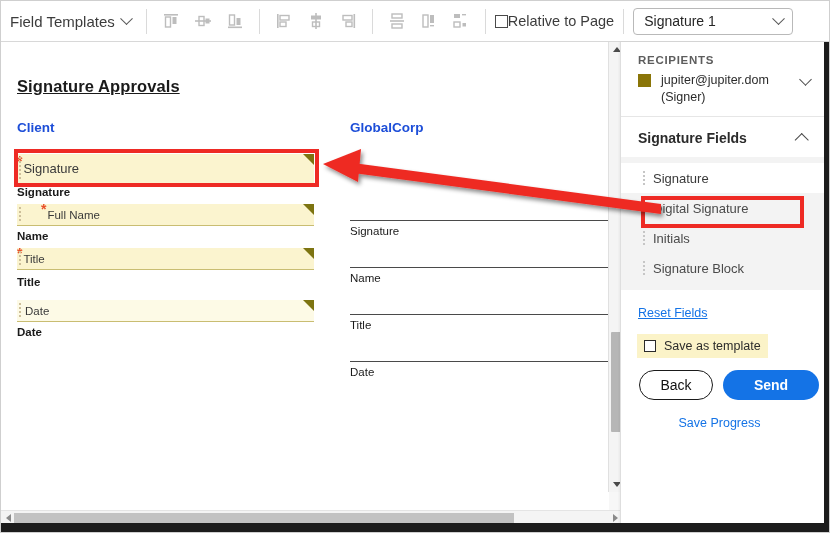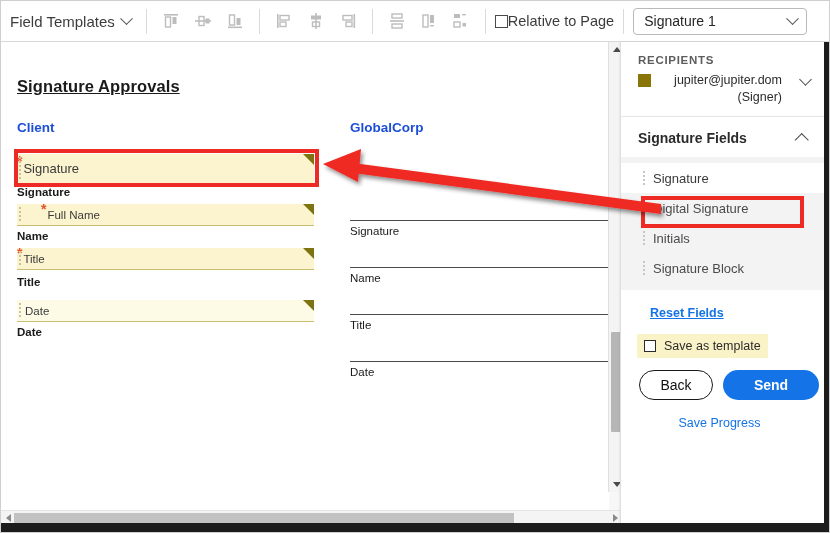--- a/index.html
+++ b/index.html
@@ -51,21 +51,21 @@
   .chk-wrap {
     display: flex; align-items: center; 
     font-size: 14.5px; color: #3c3c3c; cursor: pointer;
     white-space: nowrap;
   }
   .chk-box {
     width: 13px; height: 13px;
     border: 1.7px solid #4a4a4a; background: #fff;
   }
   .tb-select {
-    width: 174px; height: 27px;
+    width: 160px; height: 27px;
     border: 1px solid #b9b9b9; border-radius: 4px;
     background: #fff;
     display: flex; align-items: center; justify-content: space-between;
     padding: 0 9px 0 10px;
     font-size: 14px; color: #262626;
     cursor: pointer;
   }
 
   
   #doc-area {
@@ -200,21 +200,21 @@
   #side-dark-edge {
     position: absolute; right: 0; top: 41px;
     width: 5px; height: 492px;
     background: #1c1c1c;
   }
   .sec-recip { padding: 12px 14px 11px 17px; border-bottom: 1px solid #e6e6e6; }
   .sec-title {
     font-size: 11.5px; font-weight: bold; color: #5d5d5d;
     letter-spacing: .7px; margin-bottom: 6px;
   }
-  .recip-row { display: flex; align-items: flex-start; gap: 19px; text-align: right; }
+  .recip-row { display: flex; align-items: flex-start; gap: 10px; }
   .swatch {
     width: 13px; height: 13px; flex: 0 0 13px;
     margin-top: 2px;
   }
   .recip-txt { font-size: 12.5px; color: #2b2b2b; line-height: 1.32; flex: 1; }
   .chev-dn {
     width: 9px; height: 9px; flex: 0 0 9px; margin-top: 3px;
     border-right: 1.5px solid #4a4a4a;
     border-bottom: 1.5px solid #4a4a4a;
     transform: rotate(45deg); cursor: pointer;
@@ -242,21 +242,21 @@
   .fld-item .grip {
     position: absolute; left: 22px; top: 8px;
     width: 2px; height: 15px;
     background-image: linear-gradient(to bottom, #c6c6c6 0 2px, transparent 2px 4px);
     background-size: 2px 4px;
   }
   .link {
     font-size: 12.5px; color: #1473e6; text-decoration: underline;
     cursor: pointer;
   }
-  #reset-wrap { padding: 13px 0 0 29px; font-weight: bold; }
+  #reset-wrap { padding: 13px 0 0 17px; }
   #tpl-wrap {
     margin: 13px 14px 0 16px;
     background: #fbf3c8;
     padding: 5px 7px;
     display: inline-flex; align-items: center; gap: 8px;
     cursor: pointer;
   }
   #tpl-wrap .cbx {
     width: 12px; height: 12px; border: 1.7px solid #2b2b2b; background: #fff;
   }

